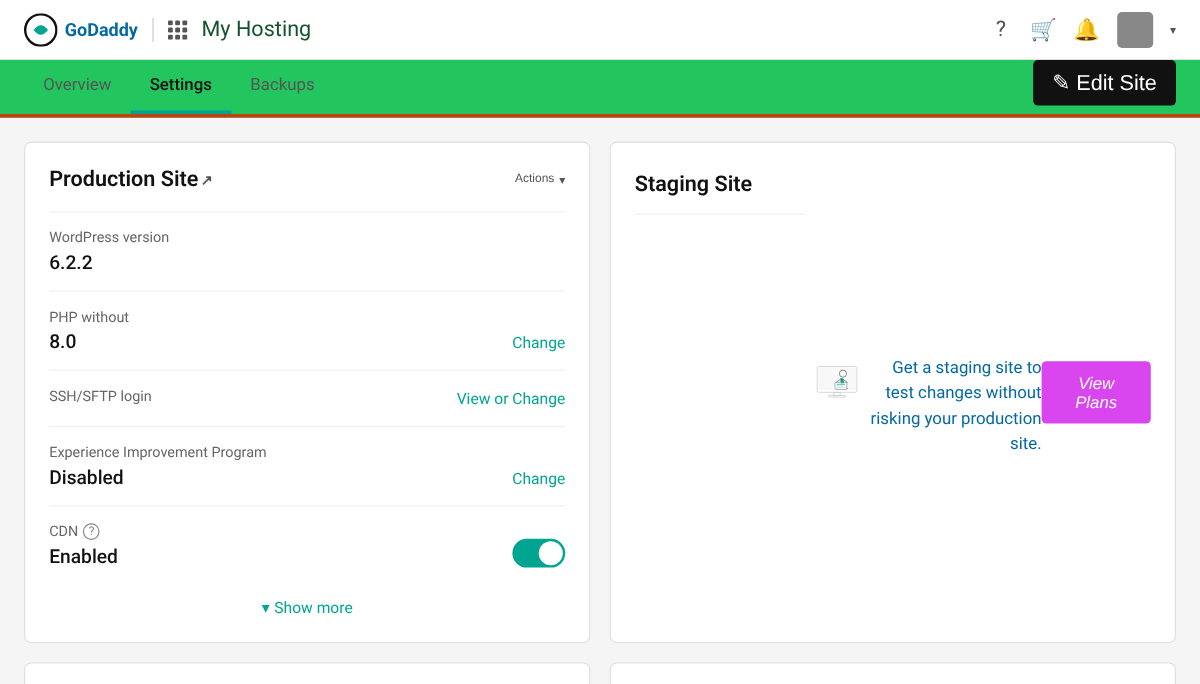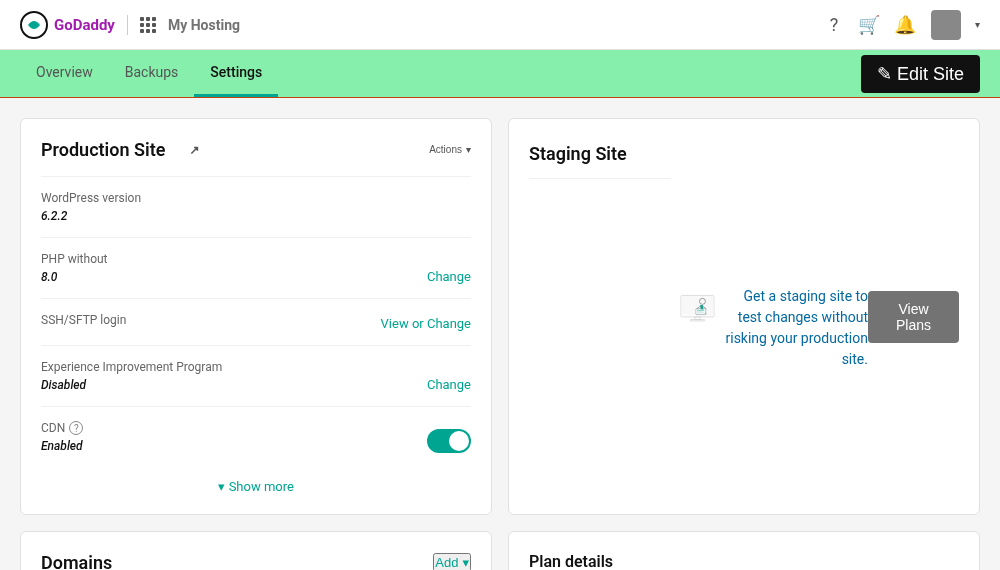--- a/index.html
+++ b/index.html
@@ -9,39 +9,39 @@
     .top-nav {
       background: #fff;
       border-bottom: 1px solid #e0e0e0;
       padding: 0 20px;
       height: 50px;
       display: flex;
       align-items: center;
       justify-content: space-between;
     }
     .top-nav-left { display: flex; align-items: center; gap: 12px; }
-    .logo { display: flex; align-items: center; gap: 6px; font-weight: 700; font-size: 15px; color: #a21caf; }
+    .logo { display: flex; align-items: center; gap: 6px; font-weight: 700; font-size: 15px; color: #0369a1; }
     .logo-icon { width: 28px; height: 28px; }
     .divider-v { width: 1px; height: 20px; background: #ccc; }
     .grid-icon { display: grid; grid-template-columns: 1fr 1fr 1fr; gap: 2px; width: 16px; }
     .grid-icon span { width: 4px; height: 4px; background: #555; border-radius: 1px; }
-    .nav-title { font-size: 14px; color: #737373; font-weight: 700; }
+    .nav-title { font-size: 18px; color: #14532d; font-weight: 400; }
     .top-nav-right { display: flex; align-items: center; gap: 14px; }
     .nav-icon { width: 22px; height: 22px; display: flex; align-items: center; justify-content: center; cursor: pointer; color: #555; font-size: 18px; }
     .avatar { width: 30px; height: 30px; background: #888; border-radius: 4px; }
     .chevron-down { font-size: 10px; color: #555; }
 
     
     .sub-nav {
-      background: #86efac;
-      border-bottom: 1px solid #c2410c;
+      background: #22c55e;
+      border-bottom: 3px solid #c2410c;
       padding: 0 20px;
       height: 48px;
       display: flex;
-      align-items: center;
+      align-items: flex-start;
       justify-content: space-between;
     }
     .sub-nav-tabs { display: flex; align-items: center; gap: 0; height: 100%; }
     .tab {
       padding: 0 16px;
       height: 100%;
       display: flex;
       align-items: center;
       font-size: 14px;
       color: #555;
@@ -86,41 +86,41 @@
       justify-content: space-between;
       align-items: center;
       margin-bottom: 16px;
     }
     .card-title {
       font-size: 18px;
       font-weight: 600;
       color: #111;
       display: flex;
       align-items: center;
-      gap: 24px;
+      gap: 2px;
     }
     .external-link-icon { font-size: 12px; color: #555; }
     .actions-btn {
       background: none;
       border: none;
       cursor: pointer;
       color: #555;
       font-size: 10px;
       display: flex;
       align-items: center;
       gap: 4px;
     }
 
     .info-row {
       padding: 14px 0;
       border-top: 1px solid #f0f0f0;
     }
     .info-row:first-of-type { border-top: 1px solid #f0f0f0; }
     .info-label { font-size: 12px; color: #666; margin-bottom: 4px; display: flex; align-items: center; gap: 4px; }
-    .info-value { font-size: 12px; color: #111; font-weight: 500; font-style: italic; }
+    .info-value { font-size: 16px; color: #111; font-weight: 500; }
     .info-row-inline { display: flex; justify-content: space-between; align-items: flex-end; }
     .change-link { color: #00a591; font-size: 13px; cursor: pointer; text-decoration: none; }
 
     
     .toggle {
       width: 44px;
       height: 24px;
       background: #00a591;
       border-radius: 12px;
       position: relative;
@@ -163,28 +163,29 @@
     }
     .staging-text {
       text-align: right;
       font-size: 14px;
       color: #0369a1;
       line-height: 1.5;
       margin-bottom: 20px;
       margin-top: 43px;
     }
     .view-plans-btn {
-      background: #737373;
+      background: #d946ef;
       color: #fff;
       border: none;
       padding: 10px 28px;
       border-radius: 4px;
       font-size: 14px;
       font-weight: 500;
       cursor: pointer;
+      font-style: italic;
     }
 
     
     .domains-card .card-header { margin-bottom: 0; }
     .add-btn { color: #00a591; font-size: 13px; cursor: pointer; display: flex; align-items: center; gap: 4px; }
 
     
     .plan-title { font-size: 16px; font-weight: 600; color: #111; margin-bottom: 12px; }
 
     .staging-card-title {
@@ -242,22 +243,22 @@
     <div class="nav-icon">🛒</div>
     <div class="nav-icon">🔔</div>
     <div class="avatar"></div>
     <span class="chevron-down">▾</span>
   </div>
 </div>
 
 <div class="sub-nav">
   <div class="sub-nav-tabs">
     <a class="tab">Overview</a>
+    <a class="tab active">Settings</a>
     <a class="tab">Backups</a>
-    <a class="tab active">Settings</a>
   </div>
   <button class="edit-site-btn">✎ Edit Site</button>
 </div>
 
 <div class="main-content">
 
   <div class="card">
     <div class="card-header">
       <div class="card-title">
         <span>Production Site</span>

